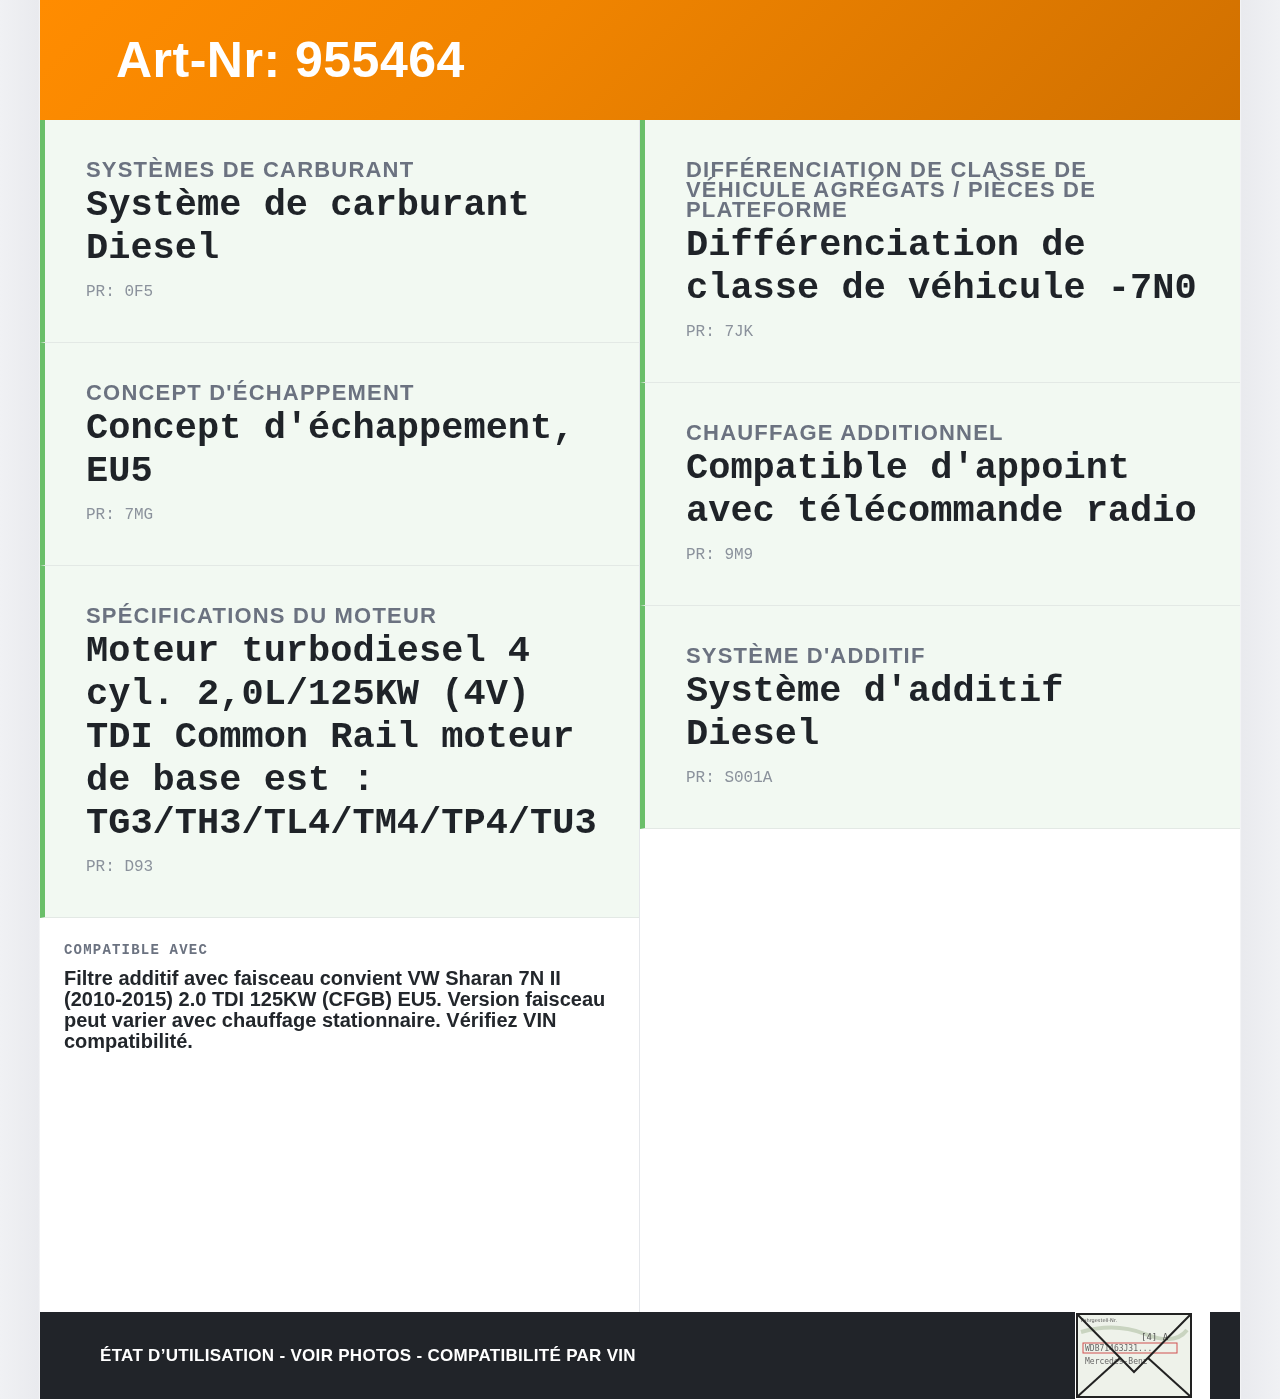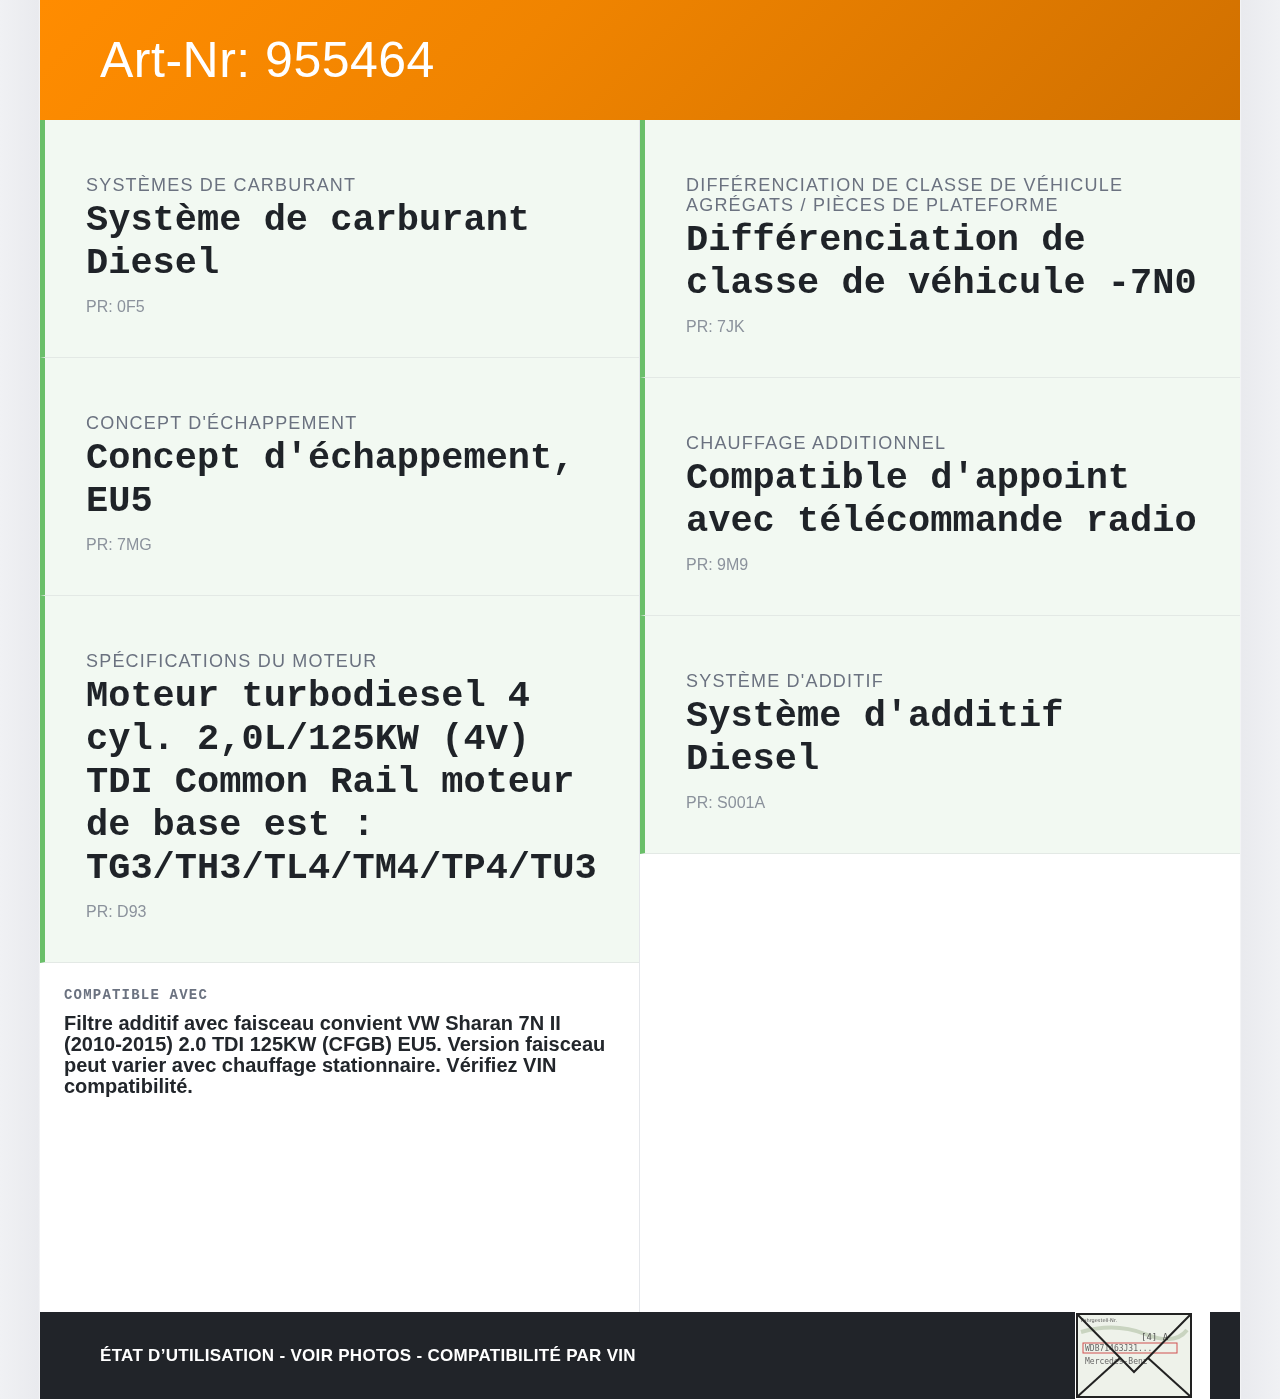--- a/index.html
+++ b/index.html
@@ -20,24 +20,24 @@
     background: #ffffff;
   }
   .header {
     height: 120px;
     background: linear-gradient(135deg, #ff8c00 0%, #f08400 40%, #d07000 100%);
     display: flex;
     align-items: center;
     padding-left: 60px;
   }
   .header h1 {
-    margin: 0;
+    margin: 16px;
     color: #ffffff;
     font-family: "Liberation Sans", sans-serif;
-    font-weight: 400;
+    font-weight: 700;
     font-size: 50px;
     letter-spacing: 0.5px;
   }
   .content {
     display: flex;
     height: 1192px;
   }
   .col {
     width: 600px;
     display: flex;
@@ -46,39 +46,39 @@
   .col.left { border-right: 1px solid #e5e7eb; box-sizing: border-box; }
   .card {
     background: #f2f9f2;
     border-left: 5px solid #6abf69;
     border-bottom: 1px solid #e3e9e5;
     box-sizing: border-box;
     padding: 40px 40px 40px 41px;
   }
   .card .cat {
     font-family: "Liberation Sans", sans-serif;
-    font-size: 18px;
-    font-weight: 400;
+    font-size: 22px;
+    font-weight: 700;
     color: #6b7280;
     letter-spacing: 1.2px;
     text-transform: uppercase;
     line-height: 20px;
-    margin: 15px 0 4px 0;
+    margin: 0 0 4px 0;
   }
   .card .val {
     font-family: Liberation Mono, monospace;
     font-size: 37px;
     font-weight: 700;
     color: #1f2328;
     line-height: 43px;
     margin: 0 0 12px 0;
     word-break: break-word;
   }
   .card .pr {
-    font-family: Liberation Sans, sans-serif;
+    font-family: Liberation Mono, monospace;
     font-size: 16px;
     color: #8b929c;
     line-height: 20px;
   }
   .compat {
     padding: 24px 24px 24px 24px;
     background: #ffffff;
     flex: 1;
   }
   .compat .cat {

